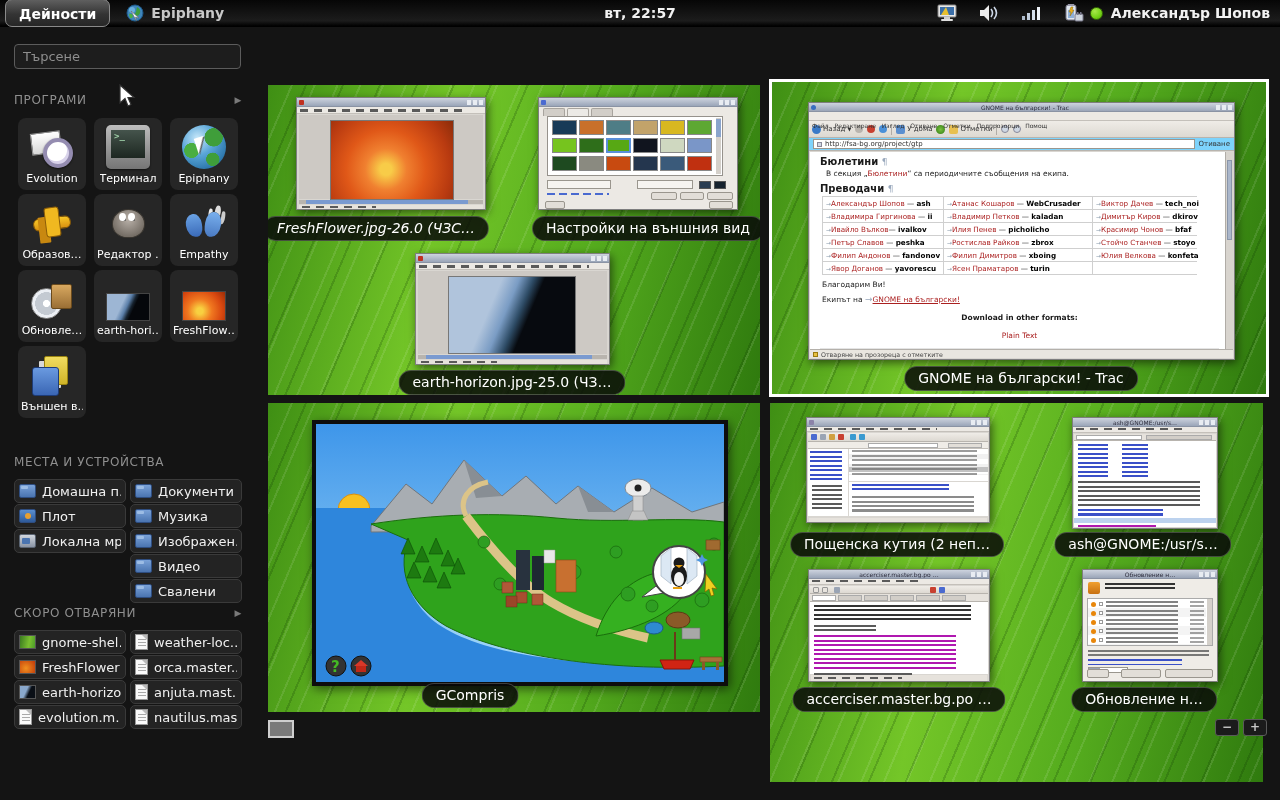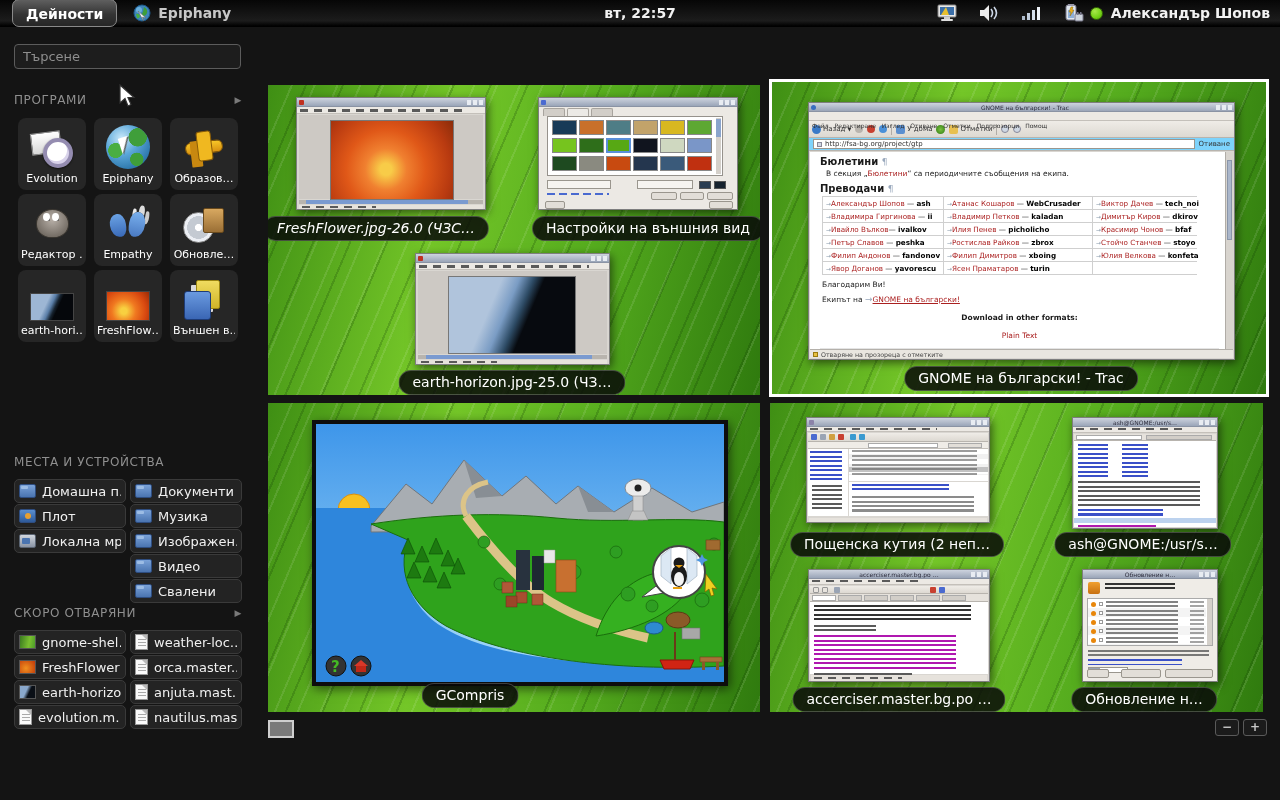--- a/index.html
+++ b/index.html
@@ -4,21 +4,21 @@
 <style>
   * { margin:0; padding:0; box-sizing:border-box; }
   html,body { width:1280px; height:800px; overflow:hidden; background:#111; }
   body { font-family:"DejaVu Sans", sans-serif; position:relative; color:#fff; }
   #stage { position:absolute; inset:0; width:1280px; height:800px; background:#141414; }
 
   
   .top-bar { position:absolute; left:0; top:0; width:1280px; height:27px;
     background:linear-gradient(#060606,#1c1c1c 80%,#000); display:flex; align-items:center; z-index:50;
     border-bottom:1px solid #000; }
-  .activities-btn { margin-left:12px; padding:6px 13px 4px; font-size:14px; font-weight:bold; color:#fff;
+  .activities-btn { margin-left:5px; padding:6px 13px 4px; font-size:14px; font-weight:bold; color:#fff;
     background:linear-gradient(#5f5f5f,#343434 55%,#262626); border:1px solid #8a8a8a; border-radius:7px; }
   .app-menu { display:flex; align-items:center; gap:6px; margin-left:16px; color:#c8c8c8;
     font-weight:bold; font-size:14px; }
   .clock { position:absolute; left:50%; transform:translateX(-50%); font-size:14px; font-weight:bold; color:#f2f2f2; }
   .status-area { position:absolute; right:196px; display:flex; align-items:center; gap:20px; height:27px; }
   .user-menu { position:absolute; right:10px; display:flex; align-items:center; gap:8px;
     font-size:14px; font-weight:bold; color:#f2f2f2; height:27px; }
   .presence-dot { width:13px; height:13px; border-radius:50%;
     background:radial-gradient(circle at 35% 30%, #a8e84a, #73d216 60%, #4f9a0a); border:1px solid #3a6e06; }
 
@@ -126,21 +126,21 @@
   .wallpaper {
     background:
       repeating-linear-gradient(113deg, rgba(10,50,0,.20) 0 2px, rgba(255,255,255,0) 2px 34px),
       repeating-linear-gradient(113deg, rgba(255,255,255,.10) 0 2px, rgba(255,255,255,0) 2px 21px),
       linear-gradient(100deg,#3f8f14,#74c628 35%,#55ac1e 65%,#2f7a0e);
   }
   .workspace { position:absolute; overflow:hidden; }
   .ws1 { left:268px; top:85px;  width:492px; height:310px; }
   .ws2 { left:769px; top:79px;  width:500px; height:318px; border:3px solid #fff; }
   .ws3 { left:268px; top:403px; width:492px; height:309px; }
-  .ws4 { left:770px; top:403px; width:493px; height:309px;padding-left:39px; }
+  .ws4 { left:770px; top:403px; width:493px; height:379px;padding-left:39px; }
 
   .win-label { position:absolute; transform:translateX(-50%); background:rgba(8,8,8,.85);
     color:#fff; font-size:14px; padding:3px 13px 4px; border-radius:16px;
     border:1px solid rgba(255,255,255,.22); white-space:nowrap; z-index:5; }
 
   .thumb-win { position:absolute; background:#d9d6d1; border:1px solid #7e7e7e;
     box-shadow:2px 3px 9px rgba(0,0,0,.55); }
   .tbar { height:9px; background:linear-gradient(#cdd3de,#9aa5b8); border-bottom:1px solid #8a93a4;
     position:relative; display:flex; align-items:center; }
   .tbar .tdot { width:5px; height:5px; margin-left:2px; border-radius:1px; background:#c03020; }
@@ -303,20 +303,24 @@
       <span class="sec-arrow">▶</span>
     </div>
 
     <div class="app-grid">
 
         <div class="app-tile">
           <span class="app-icon icon-evolution"></span>
           <span class="app-label">Evolution</span>
         </div>
 
+        <div class="app-tile">
+          <span class="app-icon icon-terminal"></span>
+          <span class="app-label">Терминал</span>
+        </div>
 
         <div class="app-tile">
           <span class="app-icon icon-epiphany"></span>
           <span class="app-label">Epiphany</span>
         </div>
 
         <div class="app-tile">
           <span class="app-icon icon-gcompris"></span>
           <span class="app-label">Образов…</span>
         </div>

